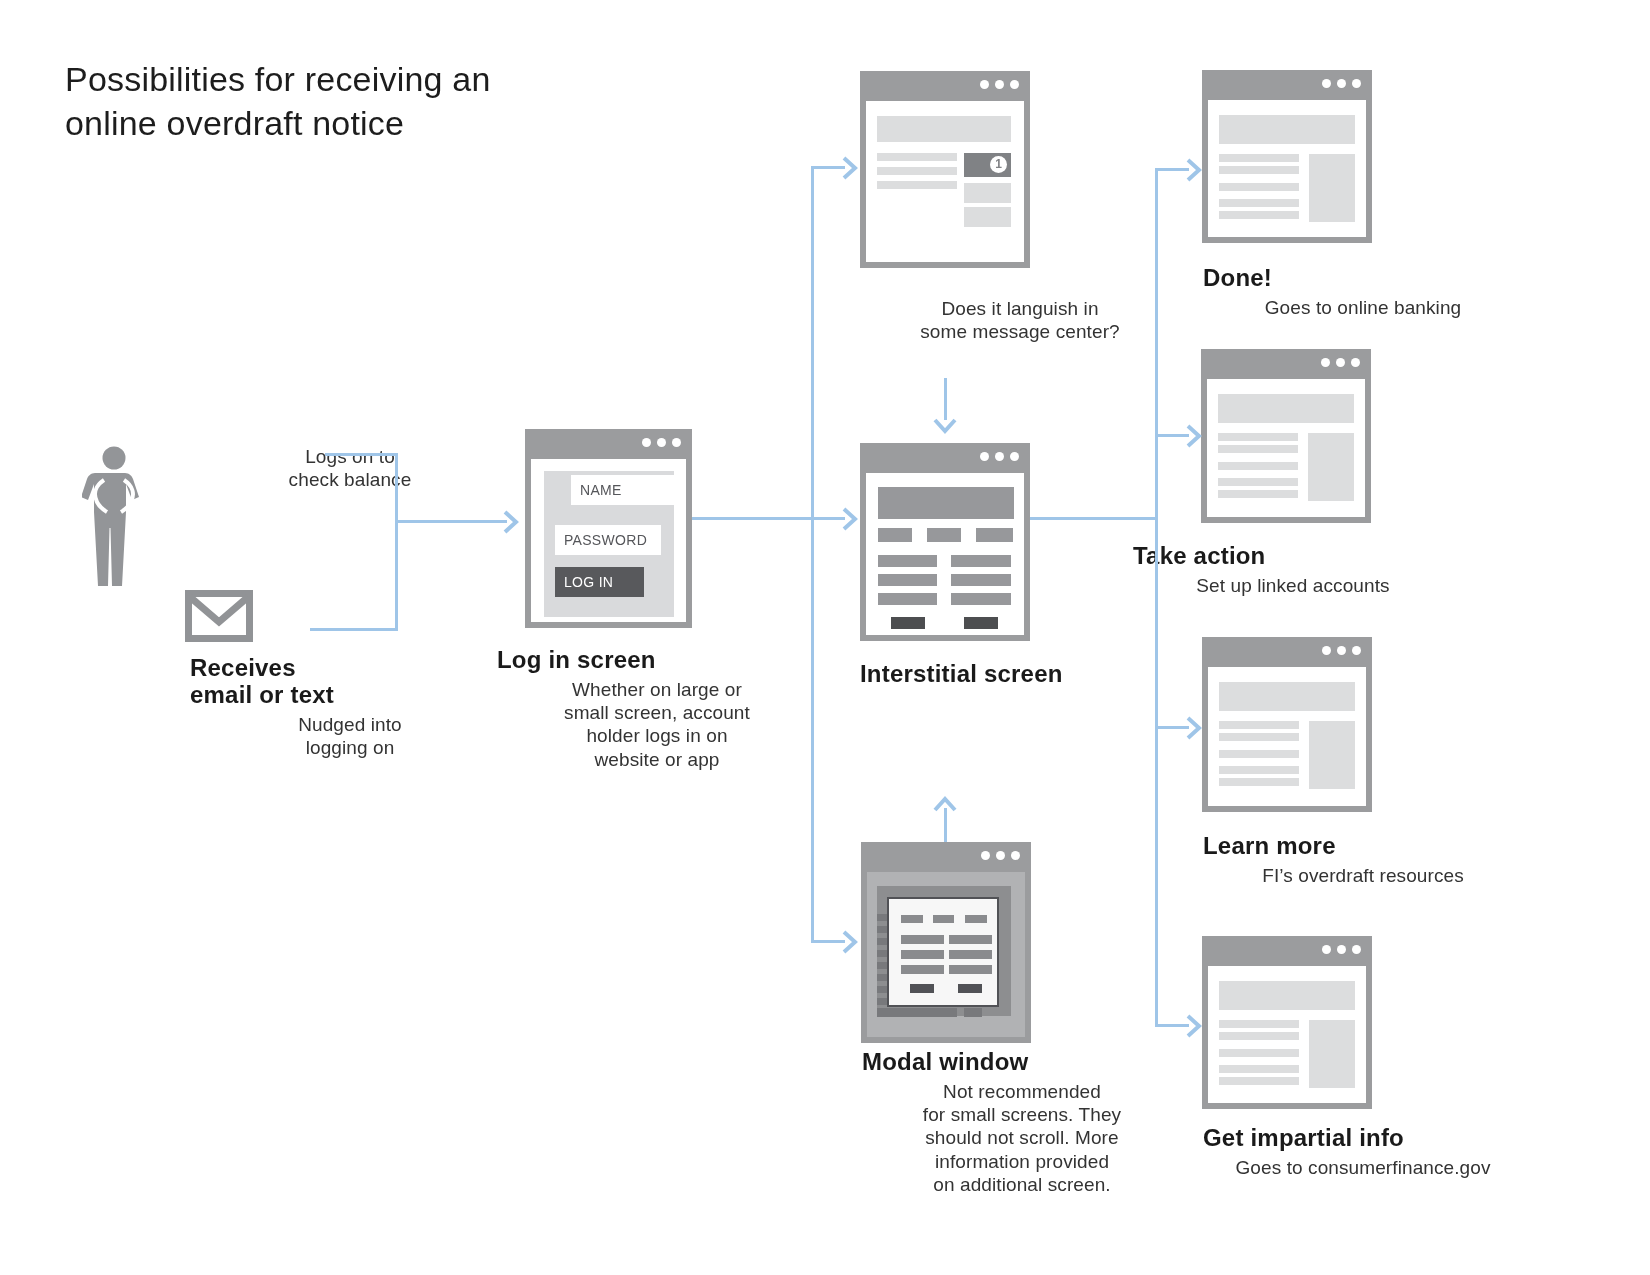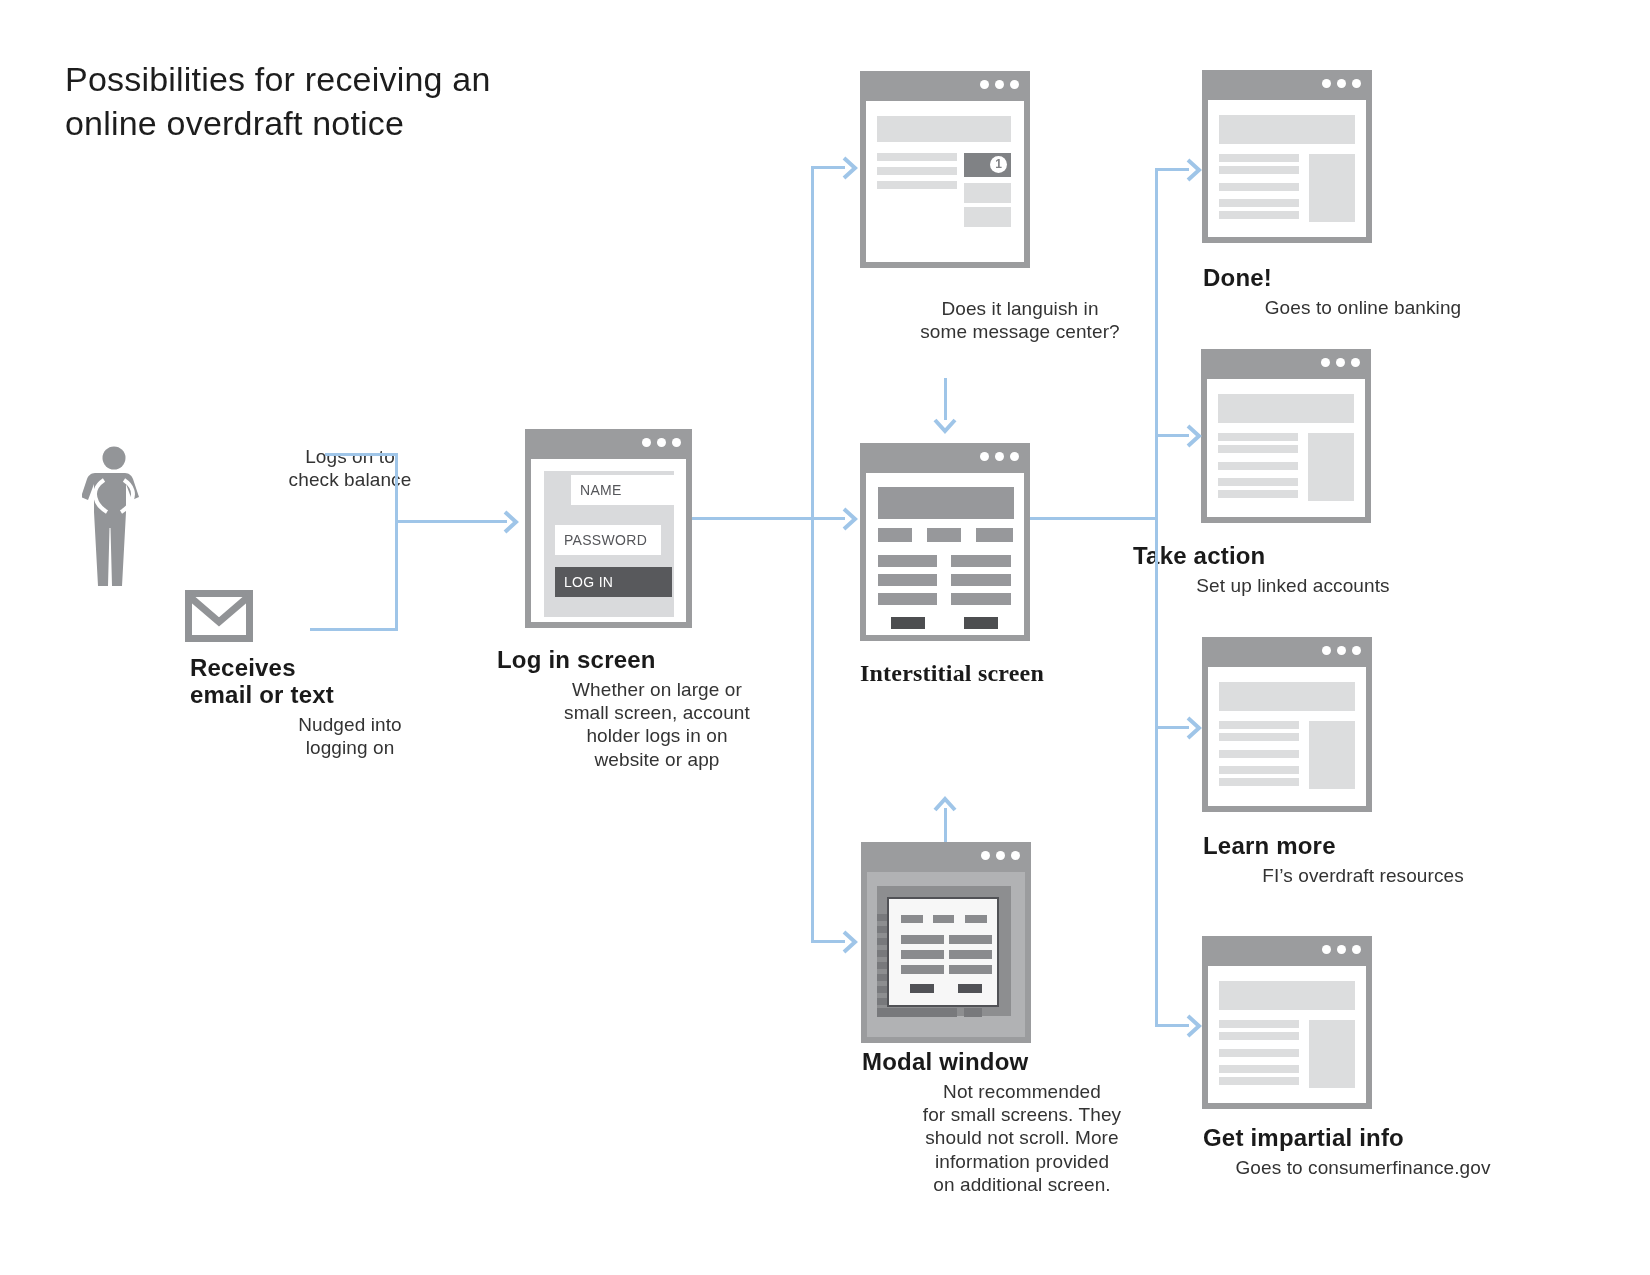--- a/index.html
+++ b/index.html
@@ -16,21 +16,21 @@
 
   
   .blk{position:absolute;background:#dcddde;}
   .mid{background:#97989b;}
   .dark{background:#4d4e50;}
 
   
   .login-panel{position:absolute;left:13px;top:12px;width:130px;height:146px;background:#d9dadc;}
   .fld{position:absolute;left:11px;width:106px;height:30px;background:#fff;color:#55565a;
        font-size:14px;line-height:30px;padding-left:9px;box-sizing:border-box;letter-spacing:.3px;}
-  .btn-login{position:absolute;left:11px;top:96px;width:117px;height:30px;background:#58595c;color:#fff;
+  .btn-login{position:absolute;left:11px;top:96px;width:89px;height:30px;background:#58595c;color:#fff;
        font-size:14px;line-height:30px;padding-left:9px;box-sizing:border-box;letter-spacing:.3px;}
 
   
   .badge-box{position:absolute;left:98px;top:52px;width:47px;height:24px;background:#808285;}
   .badge{position:absolute;right:4px;top:3px;width:17px;height:17px;border-radius:50%;background:#fff;
          color:#808285;font-size:12px;font-weight:bold;text-align:center;line-height:17px;}
 
   
   .modal-back{position:absolute;inset:0;background:#b1b2b4;}
   .modal-dim{position:absolute;left:10px;top:14px;width:134px;height:130px;background:#8d8e90;}
@@ -145,21 +145,21 @@
       <div class="blk mid" style="left:12px;top:82px;width:59px;height:12px;"></div>
       <div class="blk mid" style="left:85px;top:82px;width:60px;height:12px;"></div>
       <div class="blk mid" style="left:12px;top:101px;width:59px;height:12px;"></div>
       <div class="blk mid" style="left:85px;top:101px;width:60px;height:12px;"></div>
       <div class="blk mid" style="left:12px;top:120px;width:59px;height:12px;"></div>
       <div class="blk mid" style="left:85px;top:120px;width:60px;height:12px;"></div>
       <div class="blk dark" style="left:25px;top:144px;width:34px;height:12px;"></div>
       <div class="blk dark" style="left:98px;top:144px;width:34px;height:12px;"></div>
     </div>
   </div>
-  <div class="cap" style="left:860px;top:660px;font-family:Liberation Serif, serif;">
+  <div class="cap" style="left:860px;top:660px;">
     <div class="cap-label">Interstitial screen</div>
   </div>
 
   <div class="win" style="left:861px;top:842px;width:170px;height:201px;">
     <div class="dots">
         <i></i>
         <i></i>
         <i></i>
       </div>
     <div class="body">

